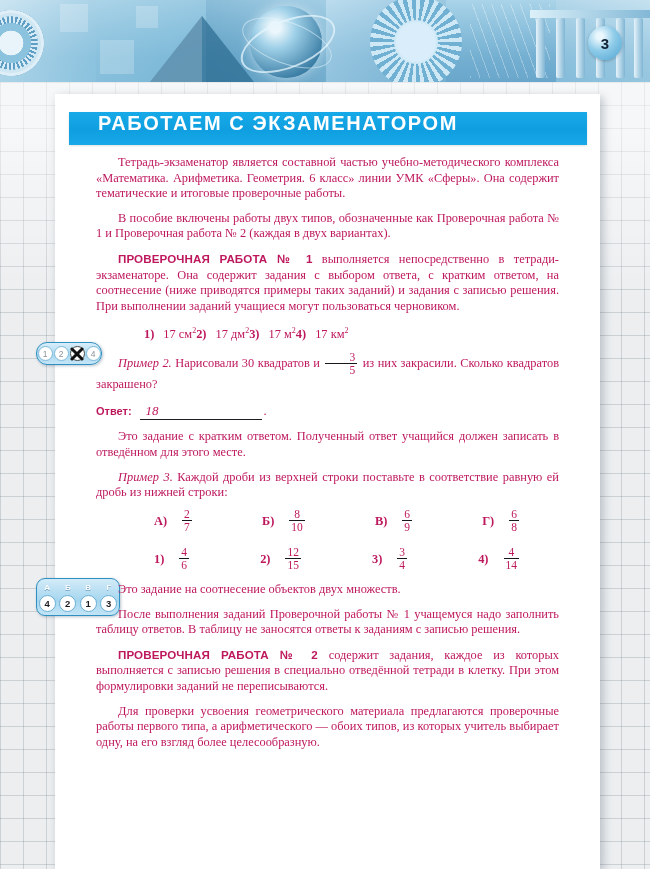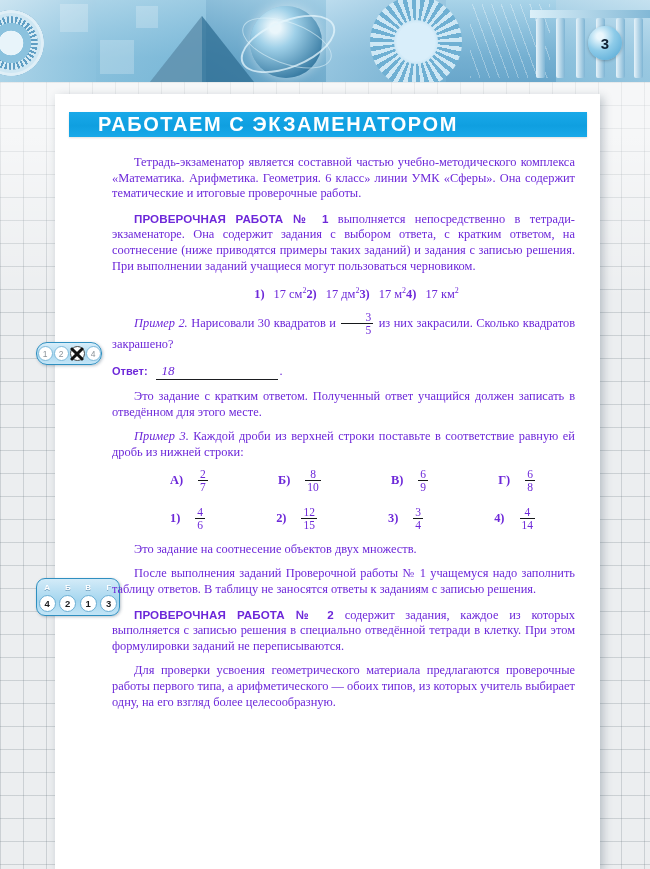--- a/index.html
+++ b/index.html
@@ -104,47 +104,47 @@
 
   
   .sheet{
     position:absolute;left:55px;top:94px;width:545px;height:775px;
     background:#ffffff;
     box-shadow:3px 3px 9px rgba(40,60,80,.28);
   }
 
   
   .title-bar{
-    position:absolute;left:69px;top:112px;width:518px;height:25px;
+    position:absolute;left:69px;top:112px;width:518px;height:33px;
     background:linear-gradient(180deg,#18a9e9 0%,#0f9fe0 55%,#18a9e9 100%);
-    display:flex;align-items:center;
+    display:flex;
     box-shadow:0 1px 2px rgba(0,0,0,.12);
   }
   .title-bar h1{
     margin:0;padding:0 0 0 29px;
     font-family:"Liberation Sans", sans-serif;
     font-weight:bold;font-size:20px;letter-spacing:1.6px;color:#ffffff;
     white-space:nowrap;
   }
 
   
   .content{
-    position:absolute;left:112px;top:155px;width:463px;
-    font-size:12.4px;line-height:15.6px;color:#6d28d9;
+    position:absolute;left:96px;top:155px;width:463px;
+    font-size:12.4px;line-height:15.6px;color:#be185d;
     text-align:justify;
   }
   p.para{margin:0 0 9px 0;text-indent:22px;text-align:justify;}
   .bold-lead{font-family:"Liberation Sans", sans-serif;font-weight:bold;font-size:11.6px;letter-spacing:.1px;}
   .ex-label{font-style:italic;}
 
   .example{margin:0 0 8px 0;text-indent:22px;text-align:justify;}
 
   
   .options{
-    display:flex;justify-content:center;
+    display:flex;justify-content:flex-start;
     margin:7px 16px 9px 0;padding:0 6px 0 48px;
     font-size:12.4px;
   }
   .option{white-space:nowrap;}
   .option .num{font-weight:bold;margin-right:9px;}
   sup{font-size:8px;vertical-align:super;}
 
   
   .frac{display:inline-block;vertical-align:middle;text-align:center;line-height:1.05;margin:0 2px;position:relative;top:-1px;}
   .frac .n{display:block;font-size:11.5px;padding:0 2px;}
@@ -286,20 +286,21 @@
       <div class="bubble">4</div>
       <div class="bubble">2</div>
       <div class="bubble">1</div>
       <div class="bubble">3</div>
     </div>
   </div>
 
   <div class="content">
 
     <p class="para">Тетрадь-экзаменатор является составной частью учебно-методического комплекса «Математика. Арифметика. Геометрия. 6 класс» линии УМК «Сферы». Она содержит тематические и итоговые проверочные работы.</p>
+    <p class="para">В пособие включены работы двух типов, обозначенные как Проверочная работа № 1 и Проверочная работа № 2 (каждая в двух вариантах).</p>
 
     <p class="para" style="text-indent:22px;">
       <span class="bold-lead">ПРОВЕРОЧНАЯ РАБОТА № 1</span><span> выполняется непосредственно в тетради-экзаменаторе. Она содержит задания с выбором ответа, с кратким ответом, на соотнесение (ниже приводятся примеры таких заданий) и задания с записью решения. При выполнении заданий учащиеся могут пользоваться черновиком.</span>
     </p>
 
 
     <div class="options">
       <span class="option">
         <span class="num">1)</span><span>17 см</span><sup>2</sup>
       </span>

